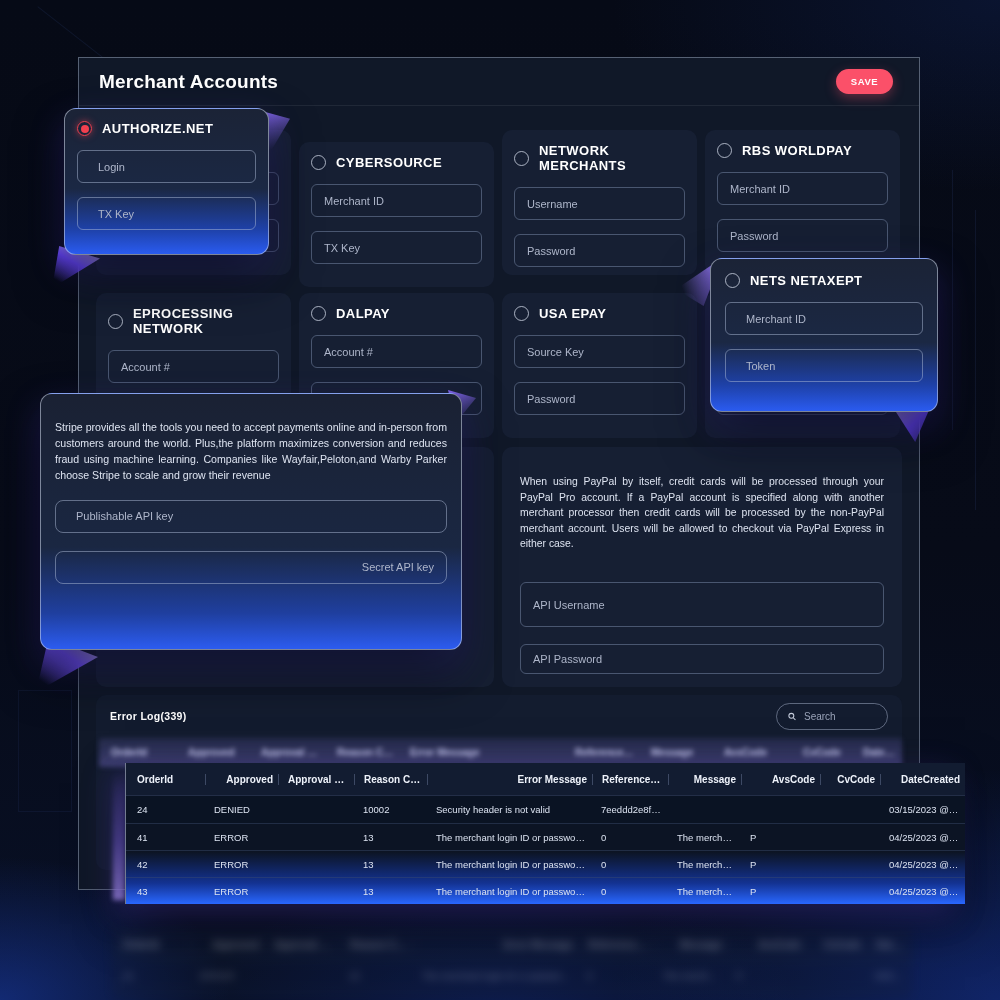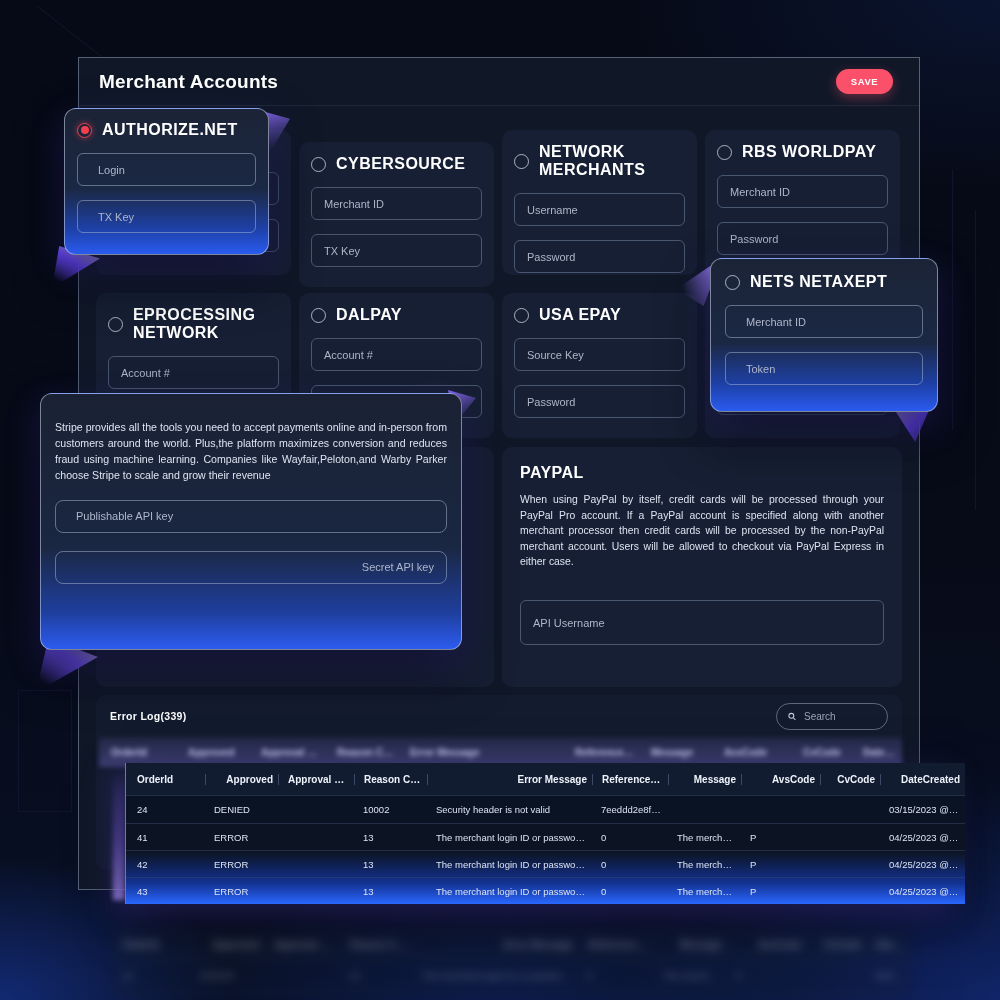--- a/index.html
+++ b/index.html
@@ -25,21 +25,21 @@
     background:#fb5069;color:#fff;font-size:9.5px;font-weight:bold;letter-spacing:.6px;
     font-family:inherit;cursor:pointer;box-shadow:0 4px 12px rgba(251,80,105,.35);
   }
   .panel-divider{position:absolute;left:0;top:47px;width:100%;height:1px;background:rgba(255,255,255,.07);}
   
   .card{position:absolute;background:#161f33;border-radius:10px;padding:13px 12px;box-sizing:border-box;z-index:2;}
   .chead{display:flex;align-items:center;gap:10px;min-height:15px;}
   .radio{width:15px;height:15px;border-radius:50%;border:1.5px solid rgba(205,213,228,.8);box-sizing:border-box;flex:0 0 auto;cursor:pointer;position:relative;}
   .radio.selected{border-color:#f2404f;box-shadow:0 0 7px rgba(242,64,79,.55);}
   .radio.selected::after{content:'';position:absolute;inset:2.5px;background:#f2404f;border-radius:50%;}
-  .clabel{font-size:16px;font-weight:bold;color:#fff;letter-spacing:.45px;}
+  .clabel{font-size:13px;font-weight:bold;color:#fff;letter-spacing:.45px;}
   .cinput{
     display:block;width:100%;box-sizing:border-box;height:33px;background:transparent;
     border:1px solid rgba(96,110,138,.7);border-radius:6px;margin-top:14px;padding:0 12px;
     font-size:11px;color:#e8ecf5;font-family:inherit;outline:none;
   }
   .cinput::placeholder{color:#aeb6ca;}
   .fcard .cinput{border-color:rgba(172,186,214,.5);padding-left:20px;}
   
   .fcard{
     position:absolute;border:1px solid rgba(208,217,235,.55);border-radius:12px;padding:12px;
@@ -170,25 +170,23 @@
     <div class="chead">
         <span class="radio"></span>
       </div>
     <div class="cinput"></div>
     <div class="cinput"></div>
   </div>
 
   <div class="card" style="left:96px;top:447px;width:398px;height:240px;"></div>
 
   <div class="card" style="left:502px;top:447px;width:400px;height:240px;padding:17px 18px;">
-    <div class="chead">
-      <span class="clabel">PAYPAL</span>
-    </div>
     <div class="desc" style="font-size:10.4px;">When using PayPal by itself, credit cards will be processed through your PayPal Pro account. If a PayPal account is specified along with another merchant processor then credit cards will be processed by the non-PayPal merchant account. Users will be allowed to checkout via PayPal Express in either case.</div>
     <input class="cinput" style="height: 45px; margin-top: 30px;" placeholder="API Username">
+    <input class="cinput" style="height: 30px; margin-top: 17px;" placeholder="API Password">
   </div>
 
   <div class="fold" style="left:52px;top:246px;width:48px;height:42px;background:linear-gradient(210deg,#d7c9ff 5%,#6a48ff 45%,rgba(40,20,120,0) 85%);clip-path:polygon(15% 0,100% 30%,0 100%);"></div>
   <div class="fold" style="left:258px;top:110px;width:32px;height:44px;background:linear-gradient(160deg,#8a6cf8 0%,rgba(60,30,160,0) 80%);clip-path:polygon(0 0,100% 20%,35% 100%);"></div>
   <div class="fold" style="left:36px;top:638px;width:62px;height:54px;background:linear-gradient(215deg,#dccfff 5%,#7452ff 40%,rgba(40,20,120,0) 85%);clip-path:polygon(20% 0,100% 35%,0 100%);"></div>
   <div class="fold" style="left:448px;top:390px;width:28px;height:32px;background:linear-gradient(150deg,#8a6cf8 0%,rgba(60,30,160,0) 85%);clip-path:polygon(0 0,100% 25%,30% 100%);"></div>
   <div class="fold" style="left:676px;top:258px;width:46px;height:48px;background:linear-gradient(250deg,#9a7cfc 10%,rgba(60,30,160,0) 80%);clip-path:polygon(100% 0,0 65%,60% 100%);"></div>
   <div class="fold" style="left:896px;top:392px;width:48px;height:50px;background:linear-gradient(135deg,#cdbbff 5%,#6442f2 50%,rgba(40,20,120,0) 90%);clip-path:polygon(85% 0,0 40%,40% 100%);"></div>
 
   <div class="fcard" style="left:64px;top:108px;width:205px;height:147px;">

